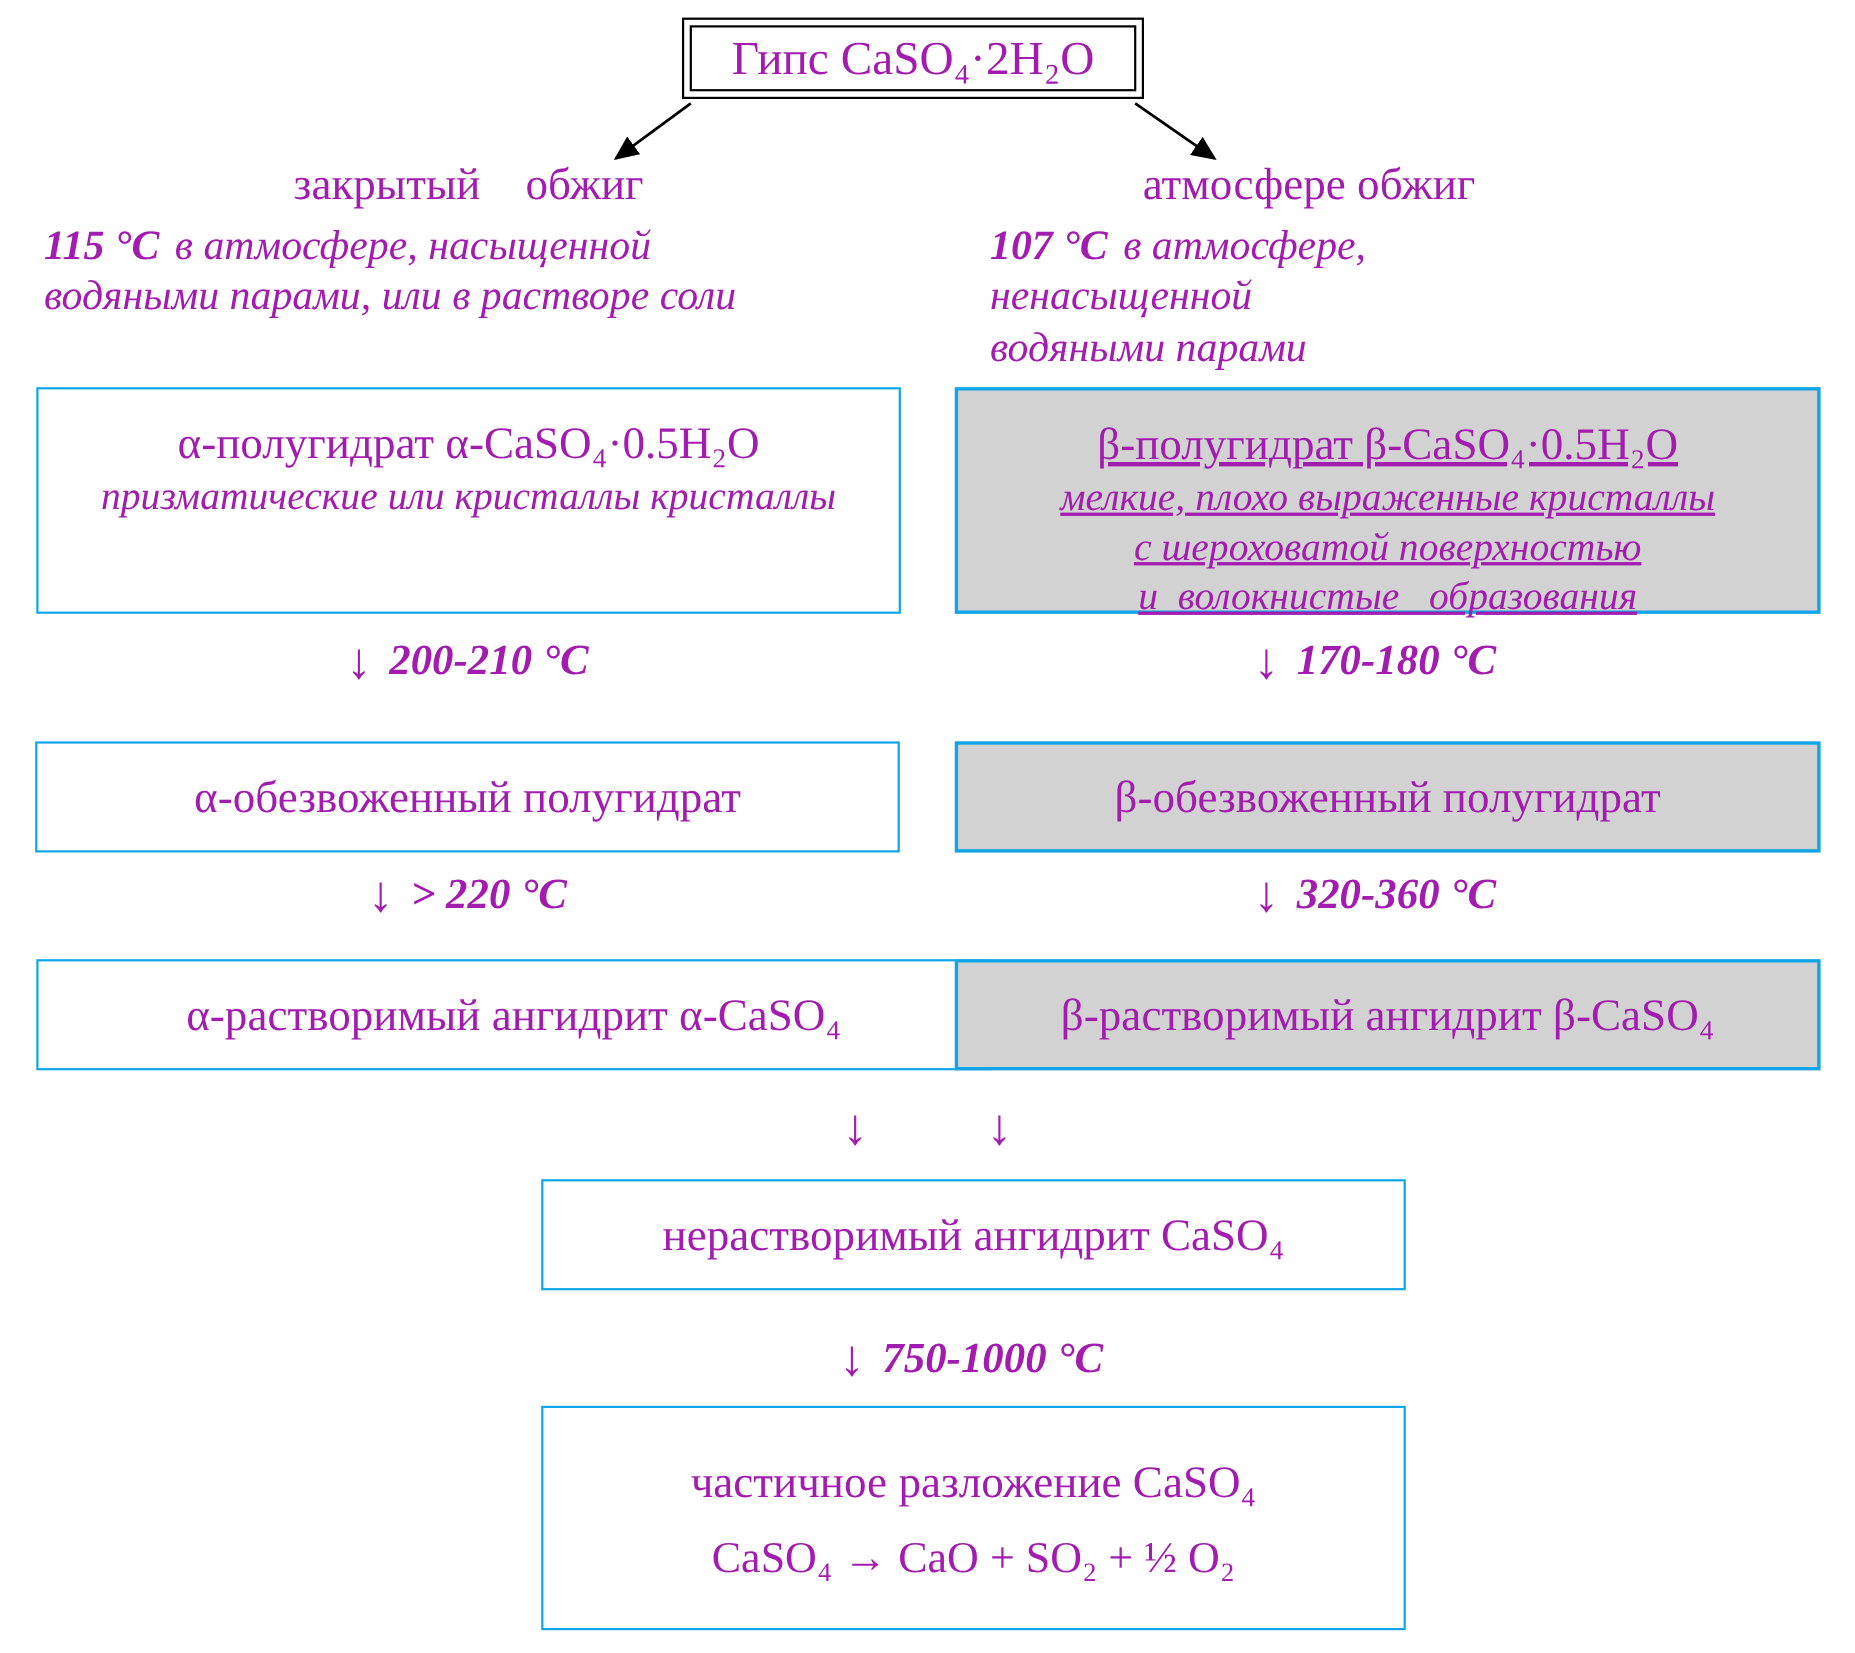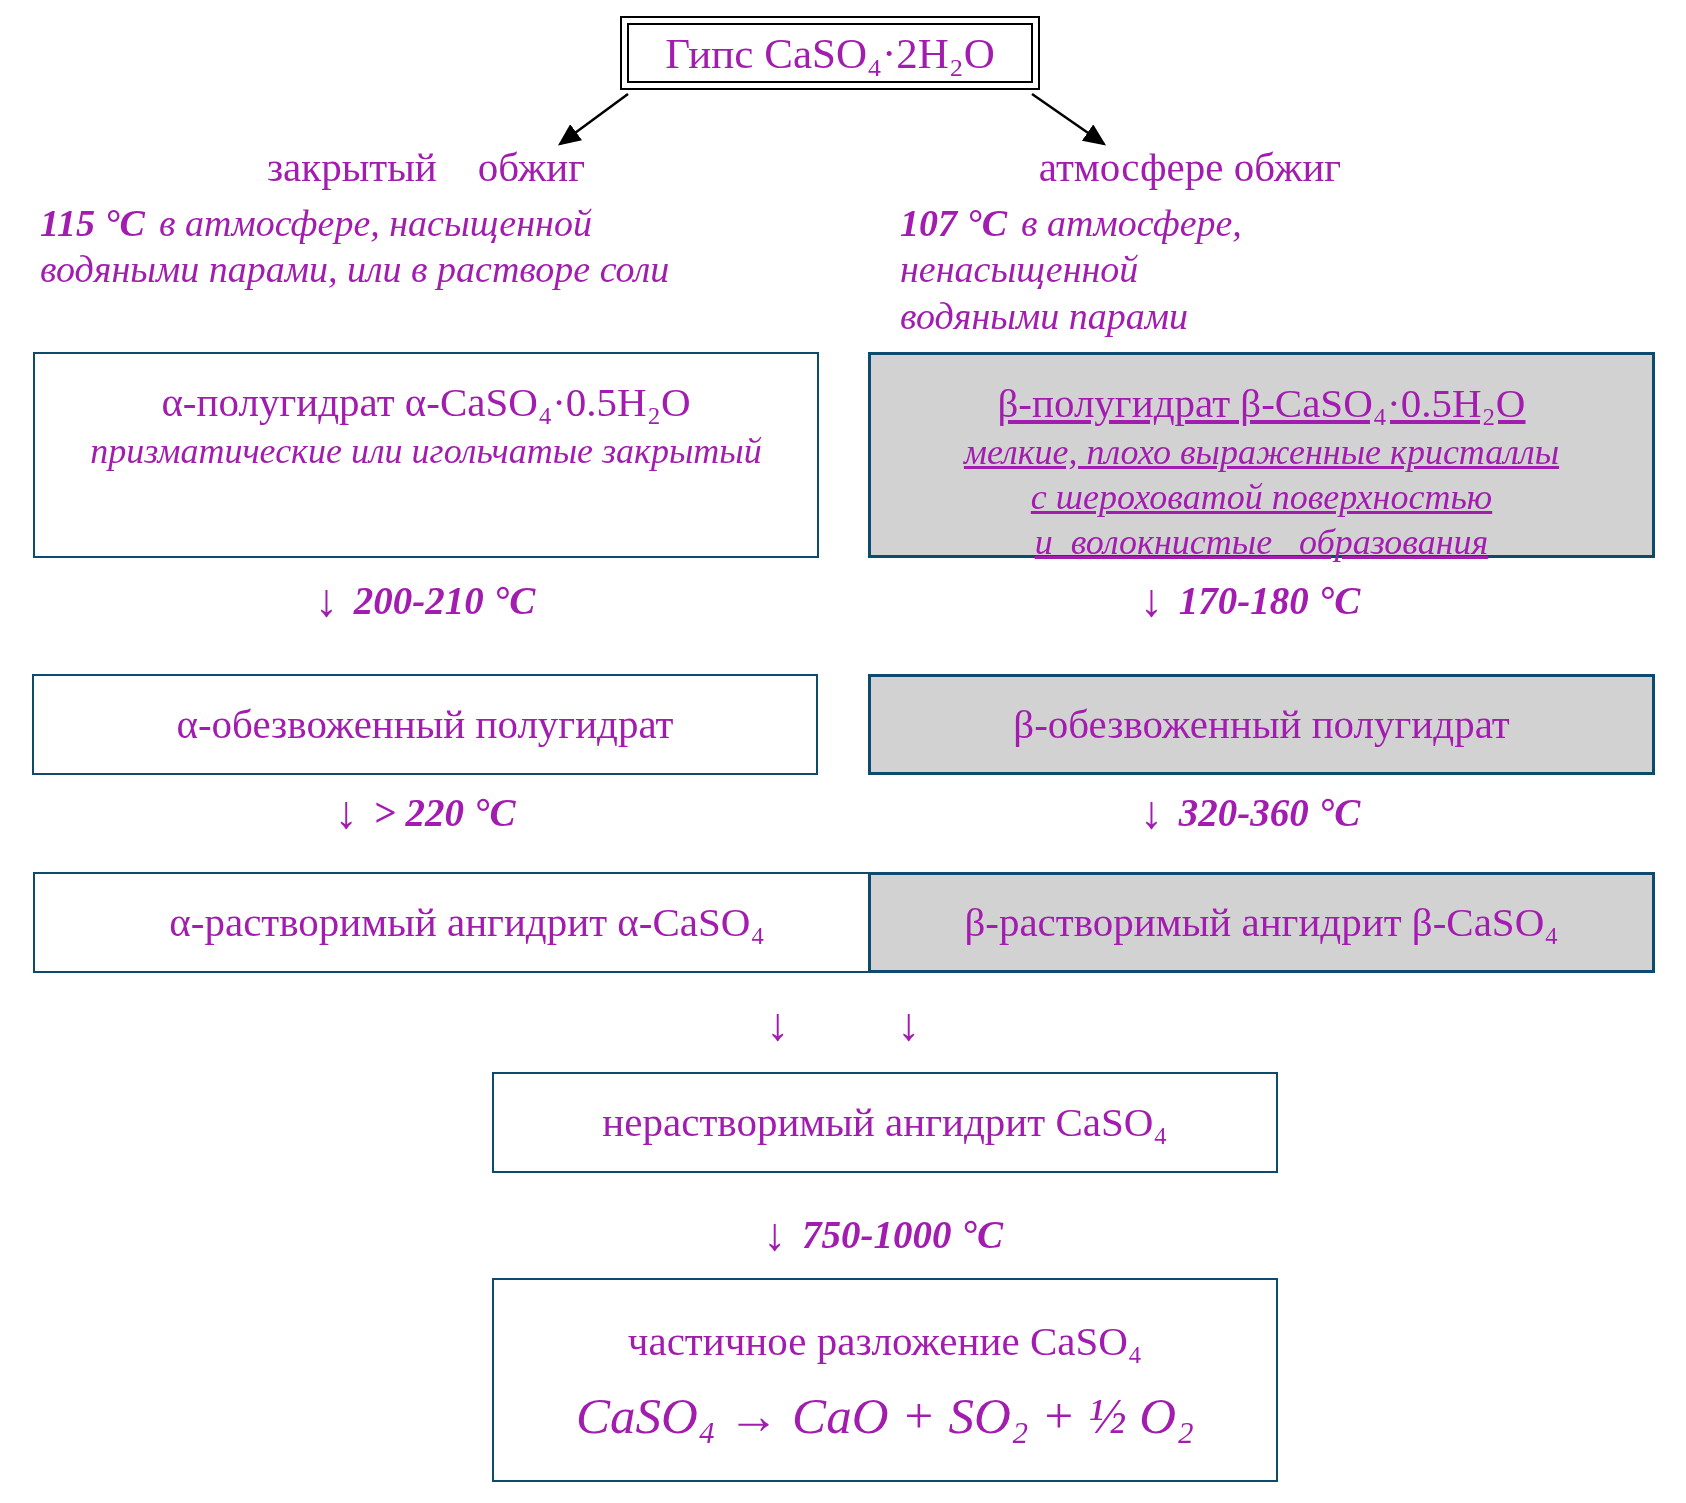--- a/index.html
+++ b/index.html
@@ -36,21 +36,21 @@
     text-align:center;
   }
   .branch-cond{
     font-size:38px;font-style:italic;
     line-height:1.22;
   }
   .branch-cond .temp{font-weight:bold;margin-right:14px;}
 
   .node{
     box-sizing:border-box;
-    border:2px solid #0c4a6e;
+    border:2px solid #0ea5e9;
     background:#fff;
     display:flex;flex-direction:column;
     align-items:center;justify-content:center;
   }
   .node.gray{background:#d2d2d2;border-width:3px;}
   .node.top-align{justify-content:flex-start;}
   .box-title{font-size:41px;line-height:1.3;}
   .box-sub{font-size:36px;font-style:italic;line-height:1.25;}
 
   .trans{
@@ -59,21 +59,21 @@
     text-align:center;
   }
   .trans .arrow{
     font-weight:normal;font-style:normal;
     font-size:46px;line-height:0.9;
     margin-right:16px;
   }
   .merge .arrow-l{margin-right:60px;}
   .merge .arrow-r{margin-left:48px;margin-right:0;}
 
-  .equation{font-size:51px;font-style:italic;margin-top:18px;}
+  .equation{font-size:40px;margin-top:18px;}
 </style>
 </head>
 <body>
 
 <div id="stage">
 
   <div class="abs title-outer">
     <div class="title-inner">
       <span class="txt">Гипс CaSO₄·2H₂O</span>
     </div>
@@ -96,21 +96,21 @@
     <div><span class="temp txt">115 °С</span><span class="txt">в атмосфере, насыщенной</span></div>
     <div class="txt">водяными парами, или в растворе соли</div>
   </div>
   <div class="abs branch-cond" style="left:900px;top:200px;width:580px;">
     <div><span class="temp txt">107 °С</span><span class="txt">в атмосфере, ненасыщенной</span></div>
     <div class="txt">водяными парами</div>
   </div>
 
   <div class="abs node top-align" style="left:33px;top:352px;width:786px;height:206px;padding-top:22px;">
     <div class="box-title txt">α-полугидрат α-CaSO₄·0.5H₂O</div>
-    <div class="box-sub txt">призматические или игольчатые закрытый</div>
+    <div class="box-sub txt">призматические или кристаллы кристаллы</div>
   </div>
   <div class="abs node gray top-align" style="left:868px;top:352px;width:787px;height:206px;padding-top:22px;text-decoration:underline;">
     <div class="box-title txt">β-полугидрат β-CaSO₄·0.5H₂O</div>
     <div class="box-sub txt">мелкие, плохо выраженные кристаллы</div>
     <div class="box-sub txt">с шероховатой поверхностью</div>
     <div class="box-sub txt">и  волокнистые   образования</div>
   </div>
 
   <div class="abs trans" style="left:85px;top:578px;width:680px;">
     <span class="arrow">↓</span>

